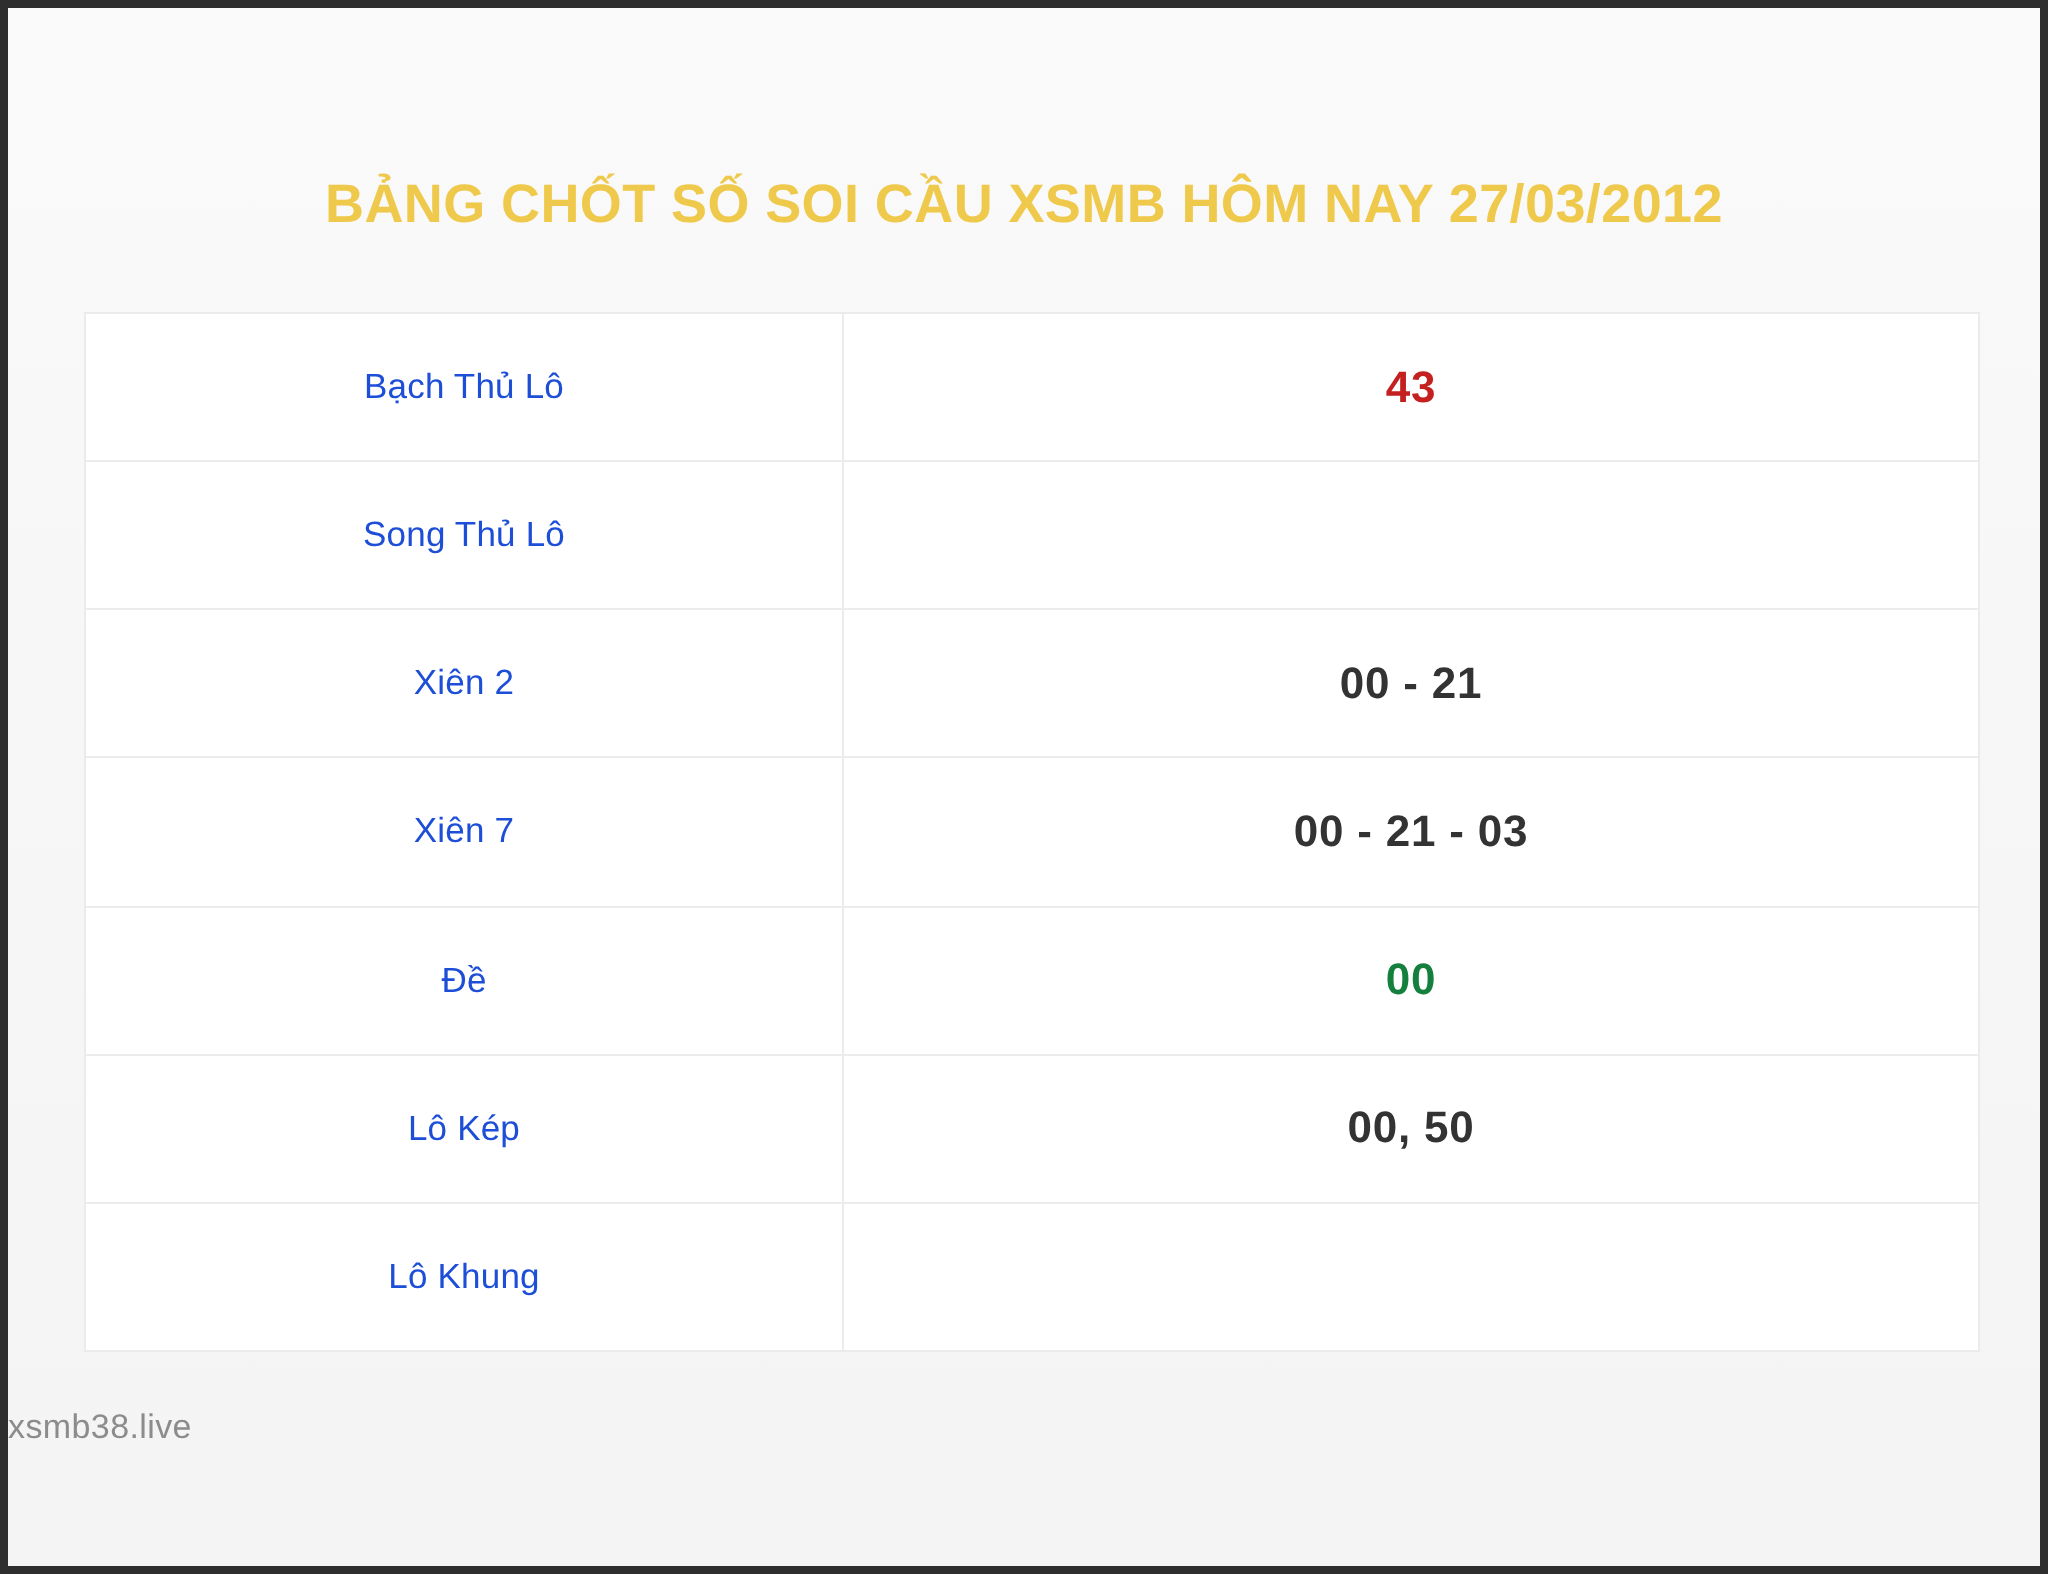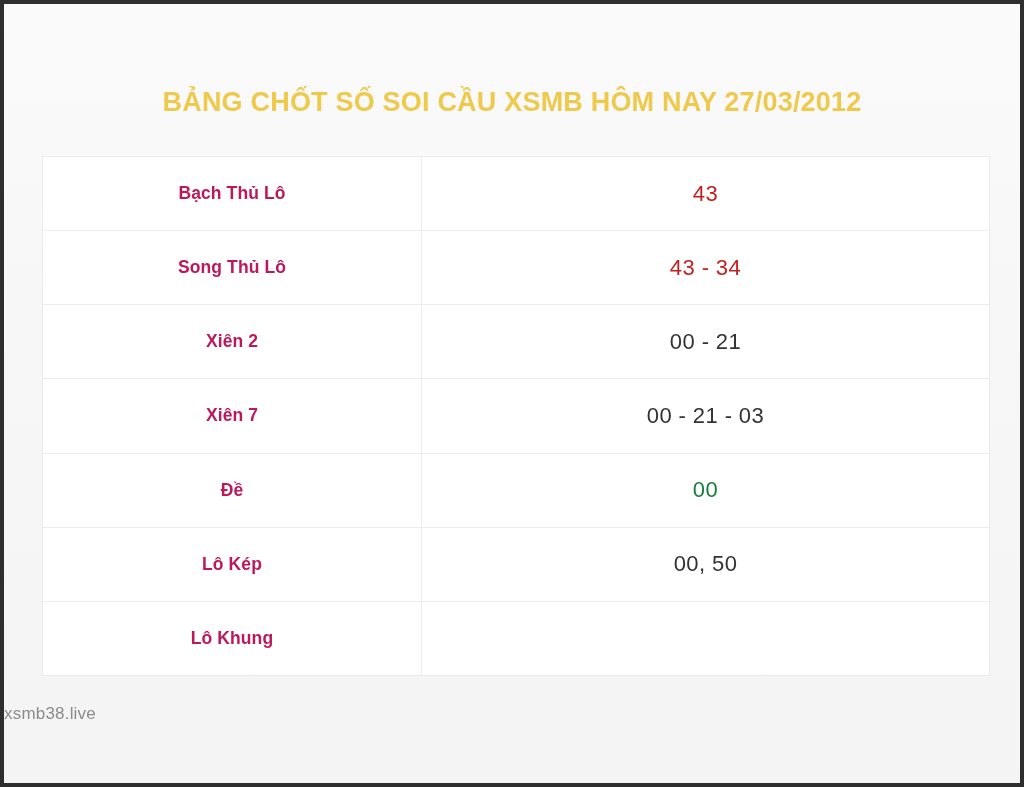--- a/index.html
+++ b/index.html
@@ -73,34 +73,34 @@
 
   .cell-label {
     width: 379px;
     flex: 0 0 379px;
     box-sizing: border-box;
     border-right: 1px solid #ececec;
     display: flex;
     align-items: center;
     justify-content: center;
     font-size: 17.5px;
-    font-weight: bold;
-    color: #be185d;
+    font-weight: normal;
+    color: #1d4ed8;
     letter-spacing: 0.1px;
     text-align: right;
   }
 
   .cell-value {
     flex: 1 1 auto;
     box-sizing: border-box;
     display: flex;
     align-items: center;
     justify-content: center;
     font-size: 22px;
-    font-weight: normal;
+    font-weight: bold;
     color: #333333;
     letter-spacing: 0.4px;
   }
 
   .cell-value.accent {
     color: #c42020;
   }
   .cell-value.accent-bright {
     color: #15803d;
   }
@@ -127,21 +127,20 @@
 
     <div class="table-wrap">
 
       <div class="row">
         <div class="cell-label">Bạch Thủ Lô</div>
         <div class="cell-value accent">43</div>
       </div>
 
       <div class="row">
         <div class="cell-label">Song Thủ Lô</div>
-        <div class="cell-value accent">43 - 34</div>
       </div>
 
       <div class="row">
         <div class="cell-label">Xiên 2</div>
         <div class="cell-value">00 - 21</div>
       </div>
 
       <div class="row">
         <div class="cell-label">Xiên 7</div>
         <div class="cell-value">00 - 21 - 03</div>

